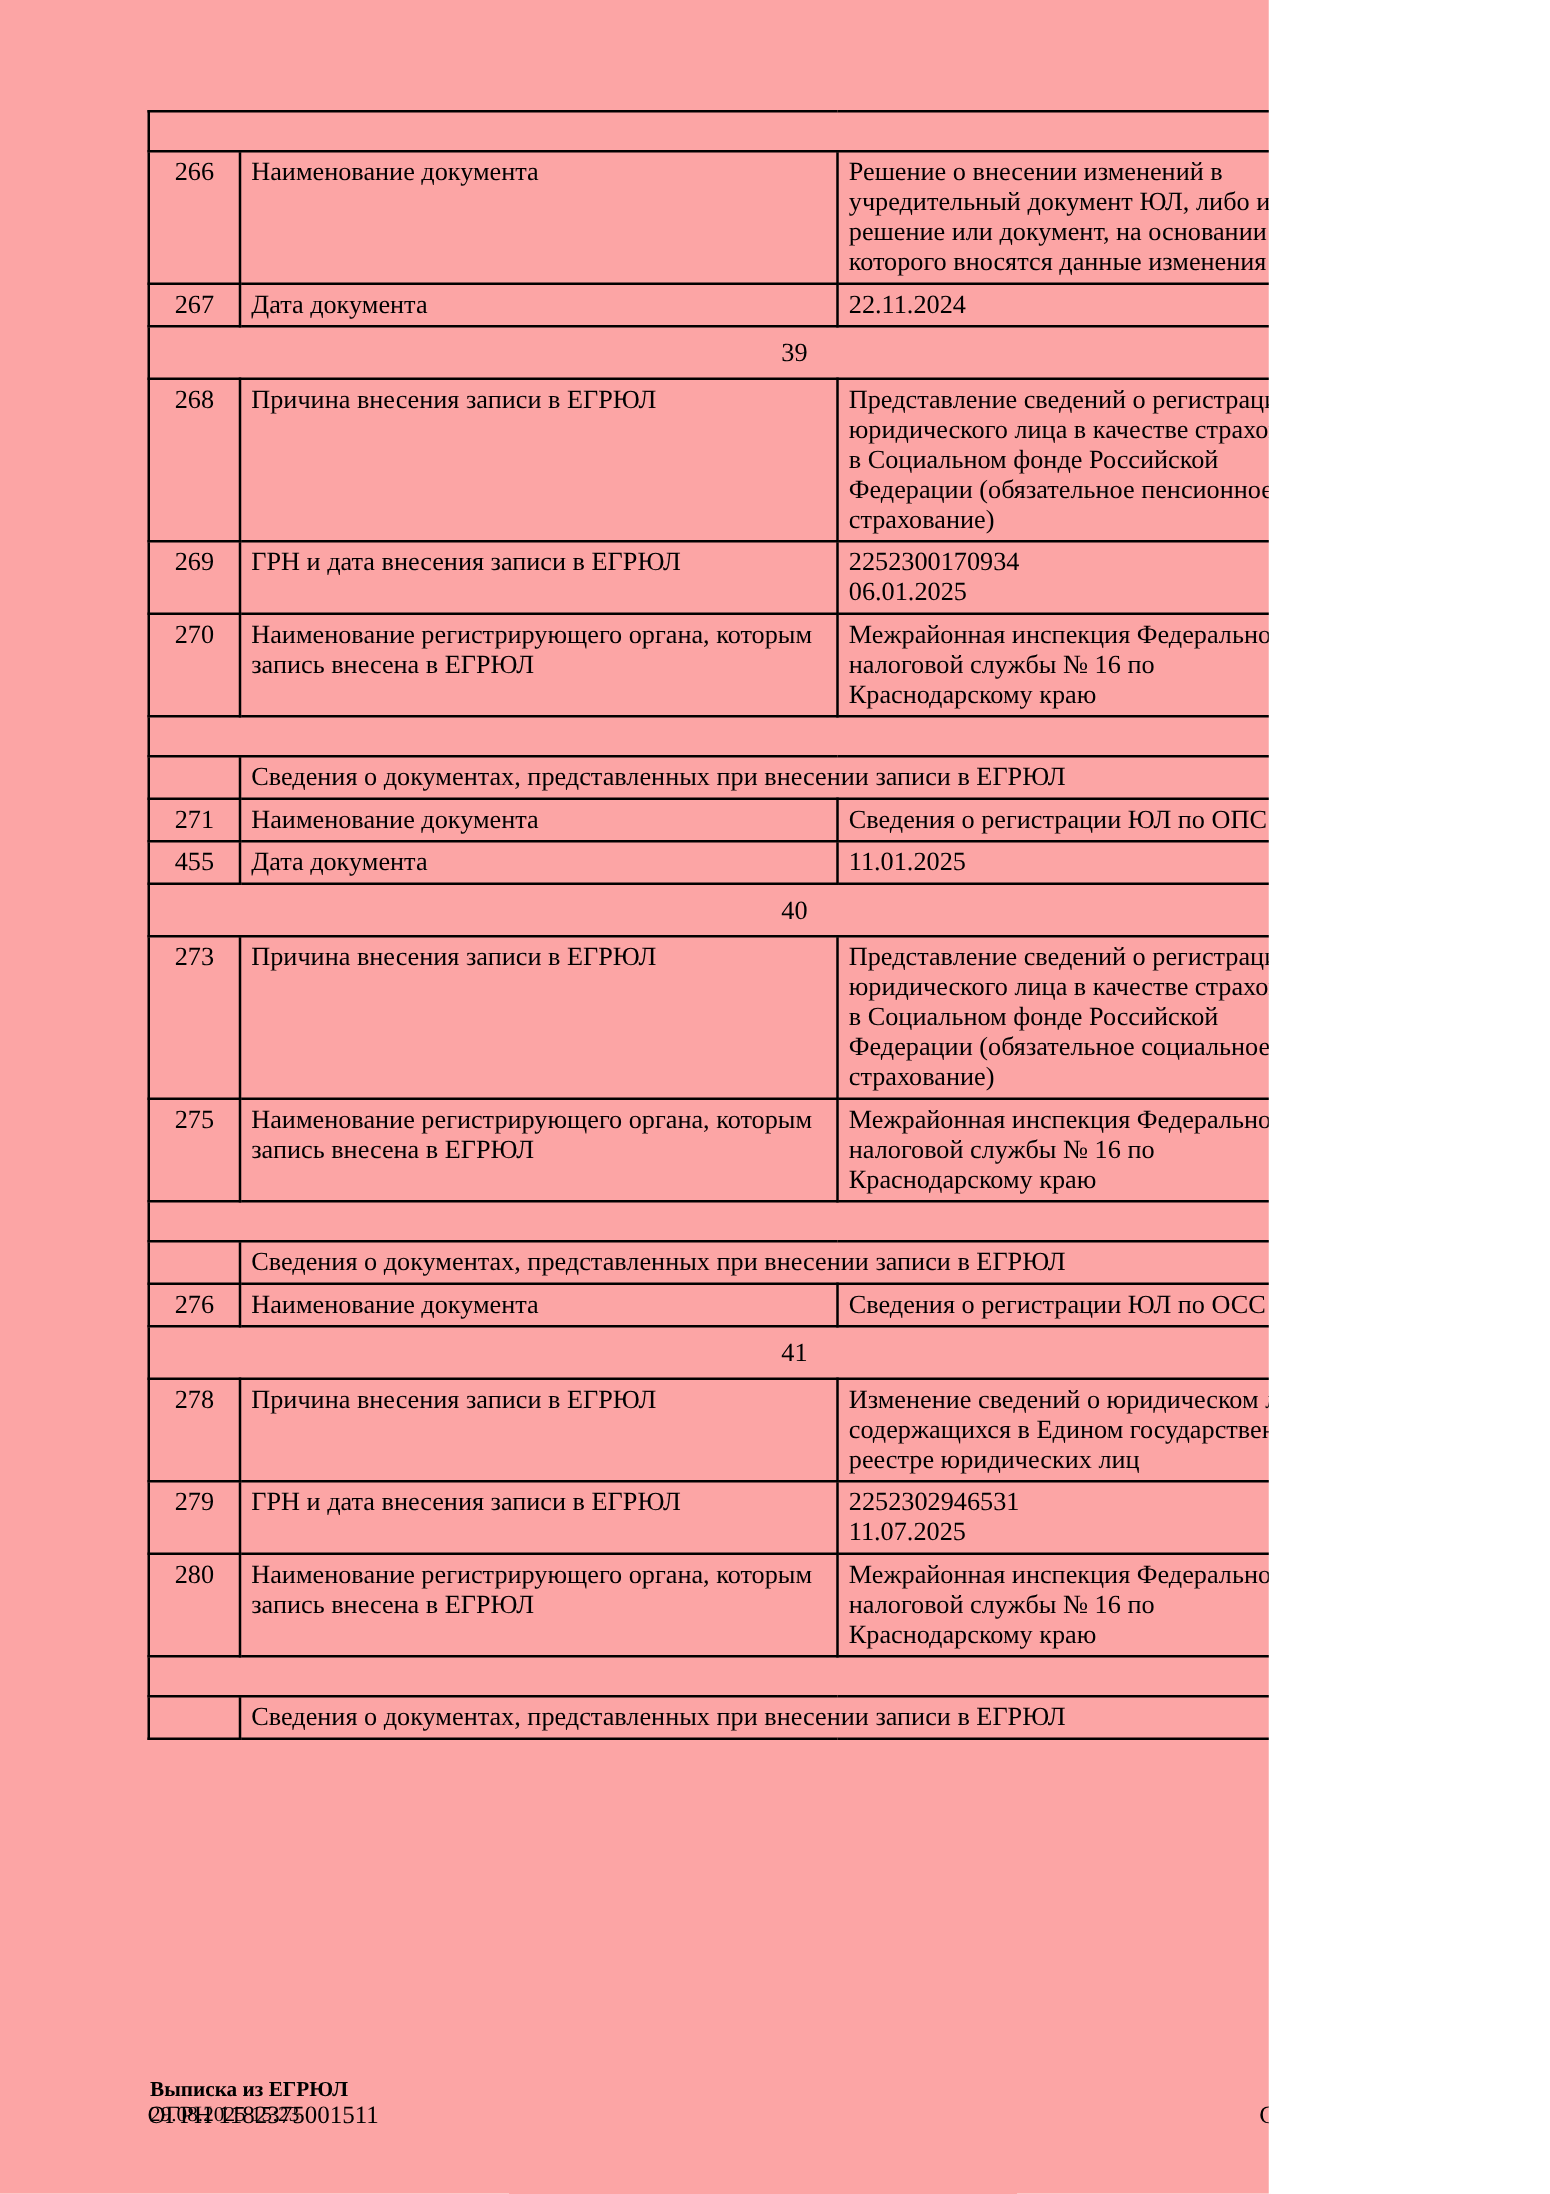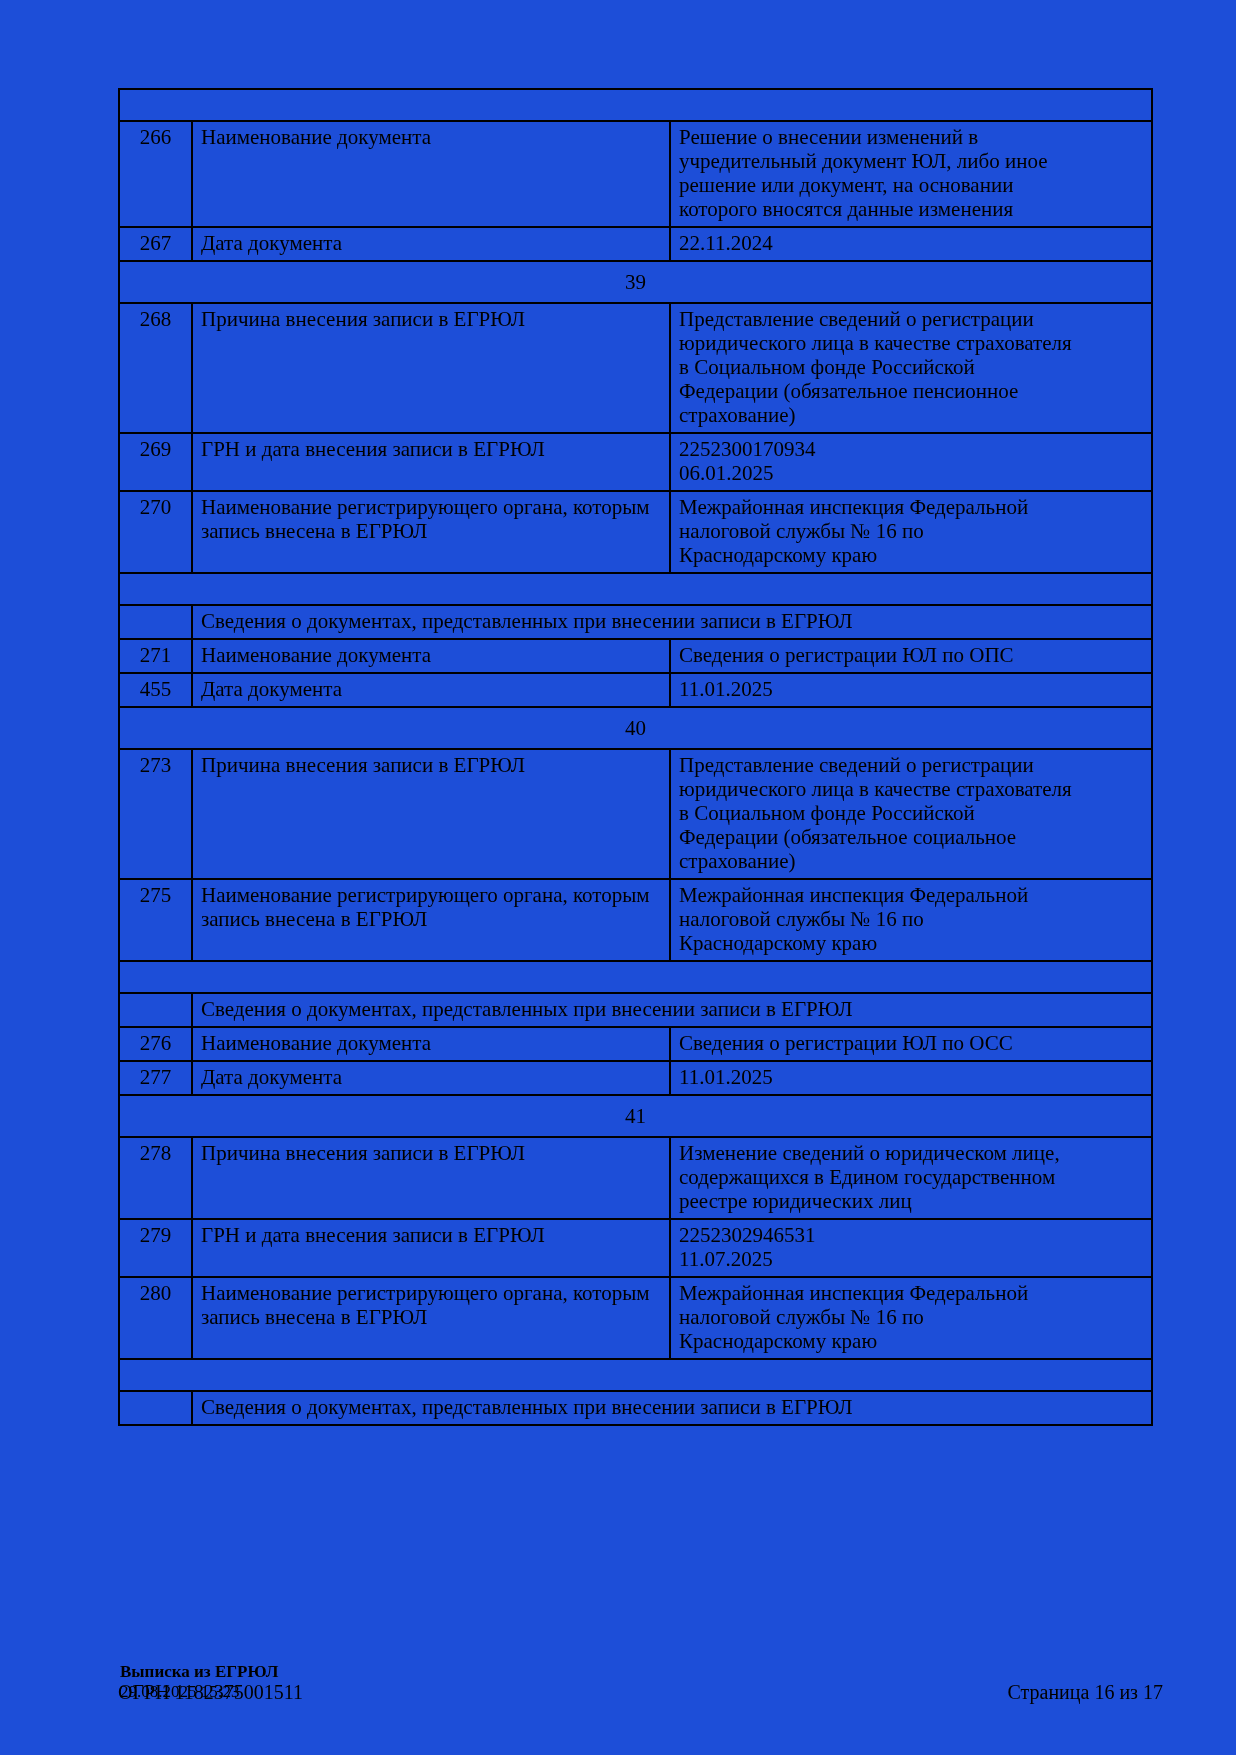--- a/index.html
+++ b/index.html
@@ -4,23 +4,23 @@
 <style>
   html, body {
     margin: 0;
     padding: 0;
     background: #ffffff;
     color: #000000;
     font-family: "Liberation Serif", "DejaVu Serif", serif;
   }
   .page {
     position: relative;
-    width: 1236px;
+    width: 1015px;
     height: 1755px;
-    background: #1d4ed8;
+    background: #fca5a5;
     overflow: hidden;
   }
   table.egrul {
     position: absolute;
     left: 118px;
     top: 88px;
     width: 1033px;
     border-collapse: collapse;
     table-layout: fixed;
   }
@@ -193,25 +193,20 @@
         <td class="c-num"></td>
         <td colspan="2">Сведения о документах, представленных при внесении записи в ЕГРЮЛ</td>
       </tr>
 
       <tr class="r-data">
         <td class="c-num">276</td>
         <td class="c-label">Наименование документа</td>
         <td class="c-value">Сведения о регистрации ЮЛ по ОСС</td>
       </tr>
 
-      <tr class="r-data">
-        <td class="c-num">277</td>
-        <td class="c-label">Дата документа</td>
-        <td class="c-value">11.01.2025</td>
-      </tr>
 
       <tr class="r-section">
         <td colspan="3">41</td>
       </tr>
 
       <tr class="r-data">
         <td class="c-num">278</td>
         <td class="c-label">Причина внесения записи в ЕГРЮЛ</td>
         <td class="c-value">Изменение сведений о юридическом лице,
 содержащихся в Едином государственном

